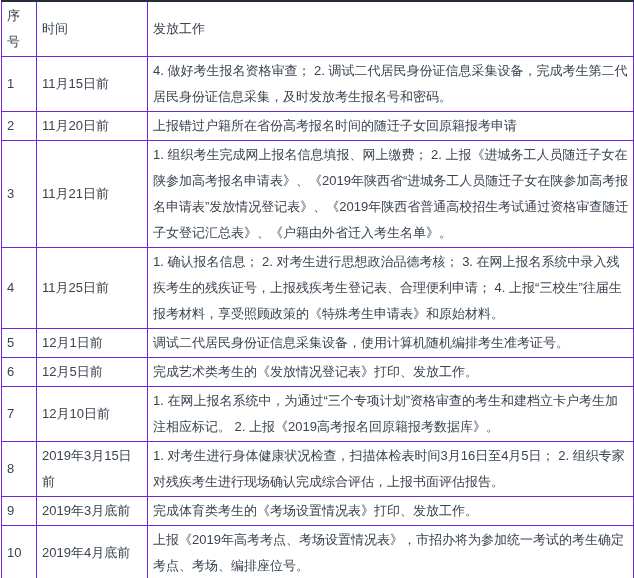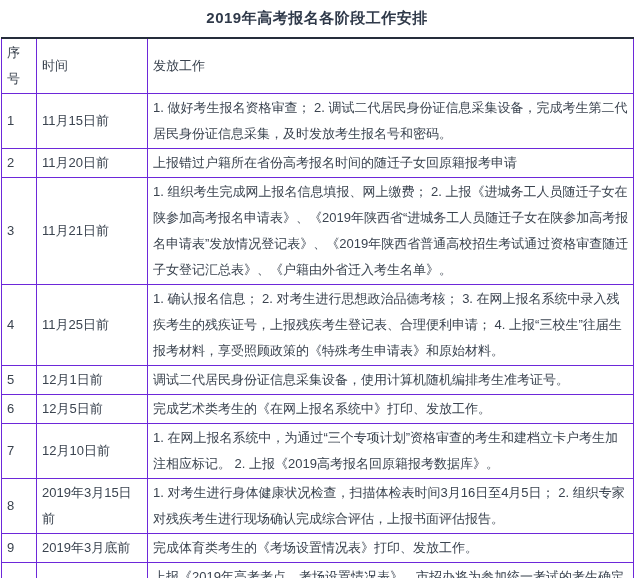--- a/index.html
+++ b/index.html
@@ -47,40 +47,39 @@
   }
   col.c-no   { width: 35px; }
   col.c-time { width: 111px; }
   col.c-work { width: 486px; }
 </style>
 </head>
 <body>
 
 <div class="page">
 
-  <h1 class="doc-title">2019年高考报名各阶段工作安排</h1>
 
   <table class="schedule">
     <colgroup>
       <col class="c-no">
       <col class="c-time">
       <col class="c-work">
     </colgroup>
     <thead>
       <tr>
         <th>序号</th>
         <th>时间</th>
         <th>发放工作</th>
       </tr>
     </thead>
     <tbody>
       <tr>
         <td>1</td>
         <td>11月15日前</td>
-        <td>1. 做好考生报名资格审查； 2. 调试二代居民身份证信息采集设备，完成考生第二代居民身份证信息采集，及时发放考生报名号和密码。</td>
+        <td>4. 做好考生报名资格审查； 2. 调试二代居民身份证信息采集设备，完成考生第二代居民身份证信息采集，及时发放考生报名号和密码。</td>
       </tr>
       <tr>
         <td>2</td>
         <td>11月20日前</td>
         <td>上报错过户籍所在省份高考报名时间的随迁子女回原籍报考申请</td>
       </tr>
       <tr>
         <td>3</td>
         <td>11月21日前</td>
         <td>1. 组织考生完成网上报名信息填报、网上缴费； 2. 上报《进城务工人员随迁子女在陕参加高考报名申请表》、《2019年陕西省“进城务工人员随迁子女在陕参加高考报名申请表”发放情况登记表》、《2019年陕西省普通高校招生考试通过资格审查随迁子女登记汇总表》、《户籍由外省迁入考生名单》。</td>
@@ -91,21 +90,21 @@
         <td>1. 确认报名信息； 2. 对考生进行思想政治品德考核； 3. 在网上报名系统中录入残疾考生的残疾证号，上报残疾考生登记表、合理便利申请； 4. 上报“三校生”往届生报考材料，享受照顾政策的《特殊考生申请表》和原始材料。</td>
       </tr>
       <tr>
         <td>5</td>
         <td>12月1日前</td>
         <td>调试二代居民身份证信息采集设备，使用计算机随机编排考生准考证号。</td>
       </tr>
       <tr>
         <td>6</td>
         <td>12月5日前</td>
-        <td>完成艺术类考生的《在网上报名系统中》打印、发放工作。</td>
+        <td>完成艺术类考生的《发放情况登记表》打印、发放工作。</td>
       </tr>
       <tr>
         <td>7</td>
         <td>12月10日前</td>
         <td>1. 在网上报名系统中，为通过“三个专项计划”资格审查的考生和建档立卡户考生加注相应标记。 2. 上报《2019高考报名回原籍报考数据库》。</td>
       </tr>
       <tr>
         <td>8</td>
         <td>2019年3月15日前</td>
         <td>1. 对考生进行身体健康状况检查，扫描体检表时间3月16日至4月5日； 2. 组织专家对残疾考生进行现场确认完成综合评估，上报书面评估报告。</td>

